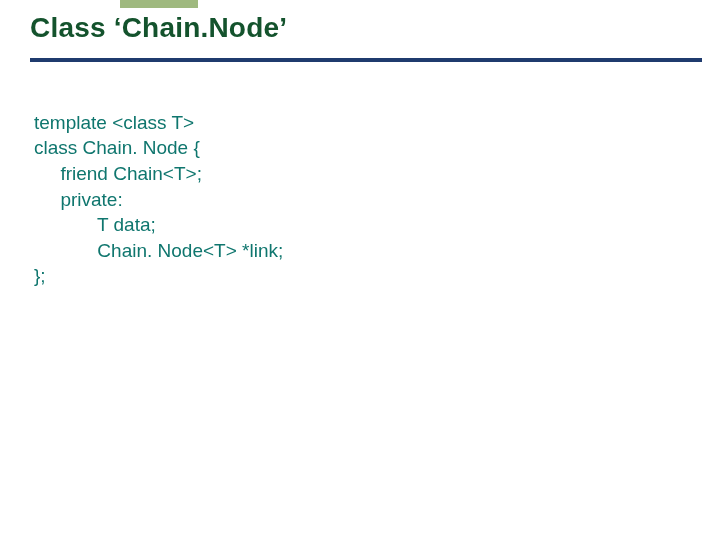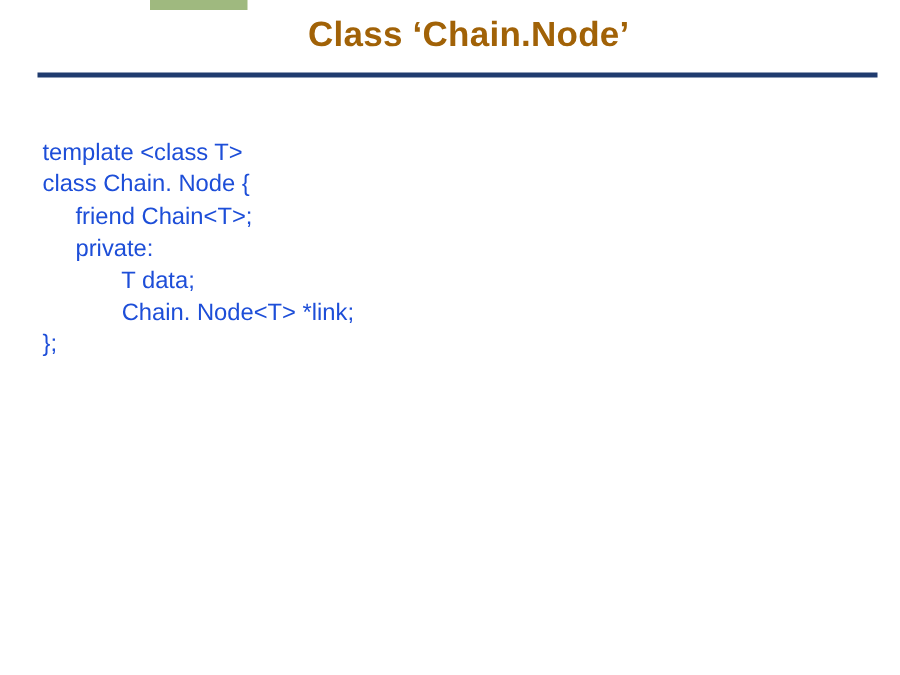--- a/index.html
+++ b/index.html
@@ -13,44 +13,43 @@
 
   
   .header {
     position: relative;
     height: 74px;
     padding: 12px 0 0 30px;
   }
   .title {
     font-size: 28px;
     font-weight: bold;
-    color: #a16207;
+    color: #14532d;
     letter-spacing: 0.2px;
-    text-align: center;
   }
   .top-strip {
     position: absolute;
     top: 0;
     left: 120px;
     width: 78px;
     height: 8px;
     background: #9fb97f;
   }
   .title-rule {
     position: absolute;
     left: 30px;
     right: 18px;
     bottom: 12px;
     height: 4px;
     background: #1f3b6e;
   }
 
   .body {
     padding: 10px 34px 0 34px;
-    color: #1d4ed8;
+    color: #0f766e;
     font-size: 19px;
     line-height: 1.35;
   }
 
   .code-block {
     white-space: pre;
     font-family: Arial, Helvetica, sans-serif;
   }
 
   .bullet-row {

